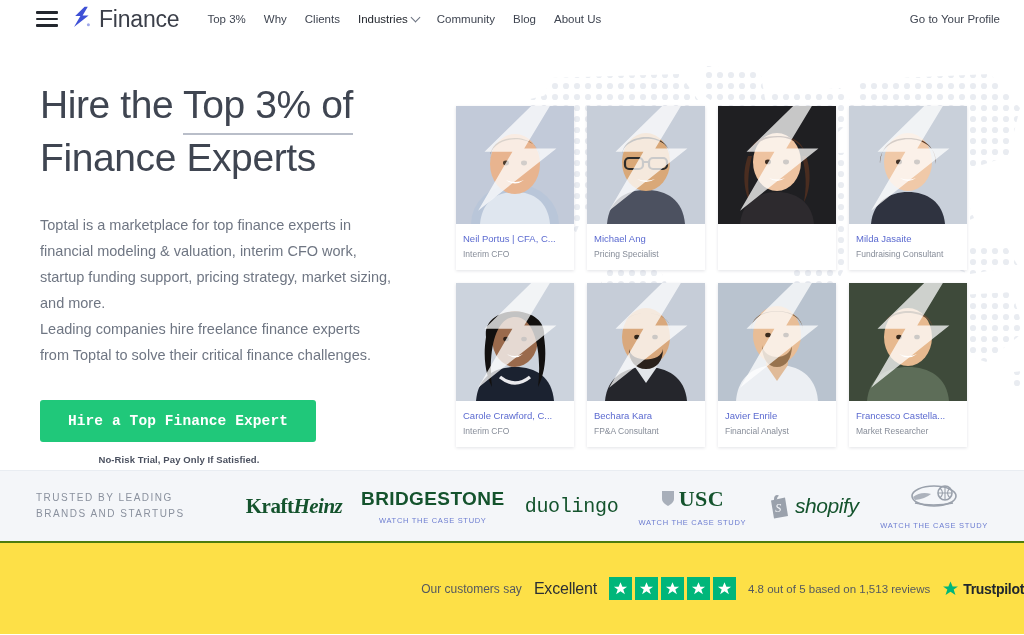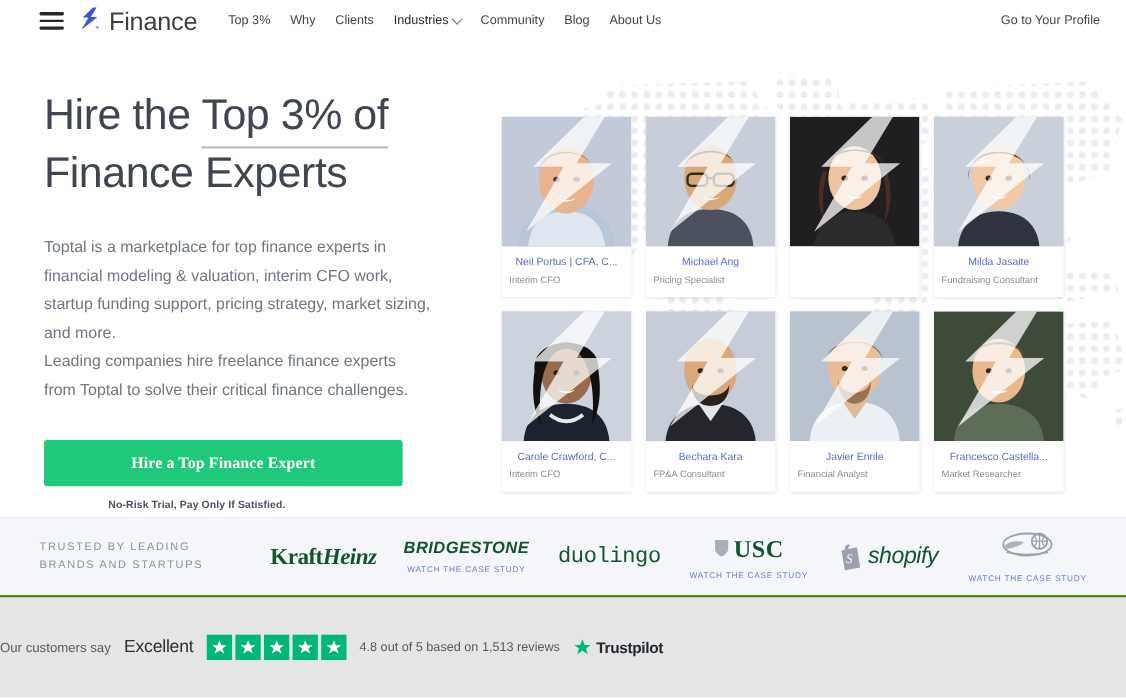--- a/index.html
+++ b/index.html
@@ -149,27 +149,27 @@
     font-size: 14.5px;
     line-height: 26px;
     color: #6f7683;
     width: 380px;
   }
   .hero-desc p + p { margin-top: 0; }
 
   .cta {
     display: block;
     margin-top: 32px;
-    width: 326px;
+    width: 276px;
     height: 42px;
     background: #20c87a;
     color: #ffffff;
     border: none;
     border-radius: 3px;
-    font-family: Liberation Serif, serif;
+    font-family: Liberation Mono, monospace;
     font-size: 14.5px;
     font-weight: bold;
     cursor: pointer;
     letter-spacing: 0.1px;
   }
 
   .cta-note {
     margin-top: 12px;
     width: 278px;
     text-align: center;
@@ -214,21 +214,20 @@
   .card-info {
     padding: 8px 7px 10px 7px;
   }
   .card-name {
     font-size: 9.5px;
     color: #5b6ad0;
     line-height: 13px;
     white-space: nowrap;
     overflow: hidden;
     text-overflow: ellipsis;
-    text-align: center;
   }
   .card-role {
     margin-top: 4px;
     font-size: 8.5px;
     color: #878d99;
     line-height: 11px;
     white-space: nowrap;
     overflow: hidden;
     text-overflow: ellipsis;
   }
@@ -276,32 +275,32 @@
     font-size: 7.5px;
     letter-spacing: 0.7px;
     color: #6d7dd1;
     cursor: pointer;
     white-space: nowrap;
   }
 
   
   .lg-kraft   { font-family:"Liberation Serif", serif; font-size:21px; font-weight:bold; letter-spacing:-0.5px; }
   .lg-kraft i { font-family:"Liberation Serif", serif; font-style:italic; font-weight:bold; }
-  .lg-bridge  { font-family:"Liberation Sans", sans-serif; font-size:15px; font-weight:bold; font-style:italic; letter-spacing:0.4px; }
+  .lg-bridge  { font-family:"Liberation Sans", sans-serif; font-size:19px; font-weight:bold; letter-spacing:0.4px; }
   .lg-duo     { font-family:Liberation Mono, monospace; font-size:20px; font-weight:400; letter-spacing:-0.3px; }
   .lg-usc     { font-family:"Liberation Serif", serif; font-size:22px; letter-spacing:0.5px; display:flex; align-items:center; gap:4px;font-weight:bold; }
   .lg-shop    { font-family:"Liberation Sans", sans-serif; font-size:21px; font-style:italic; letter-spacing:-0.4px; display:flex; align-items:center; gap:5px; }
 
   
   .trustpilot {
     height: 91px;
-    background: #e5e5e5;
-    display: flex;
-    align-items: center;
-    justify-content: flex-start;
+    background: #fde047;
+    display: flex;
+    align-items: center;
+    justify-content: flex-end;
     gap: 12px;
   }
   .tp-say { font-size: 12px; color: #55595f; }
   .tp-excellent { font-size: 16px; color: #2b2f34; letter-spacing: -0.2px; }
   .tp-stars { display: flex; gap: 3px; }
   .tp-star {
     width: 23px; height: 23px;
     background: #00b67a;
     display: flex; align-items: center; justify-content: center;
   }

